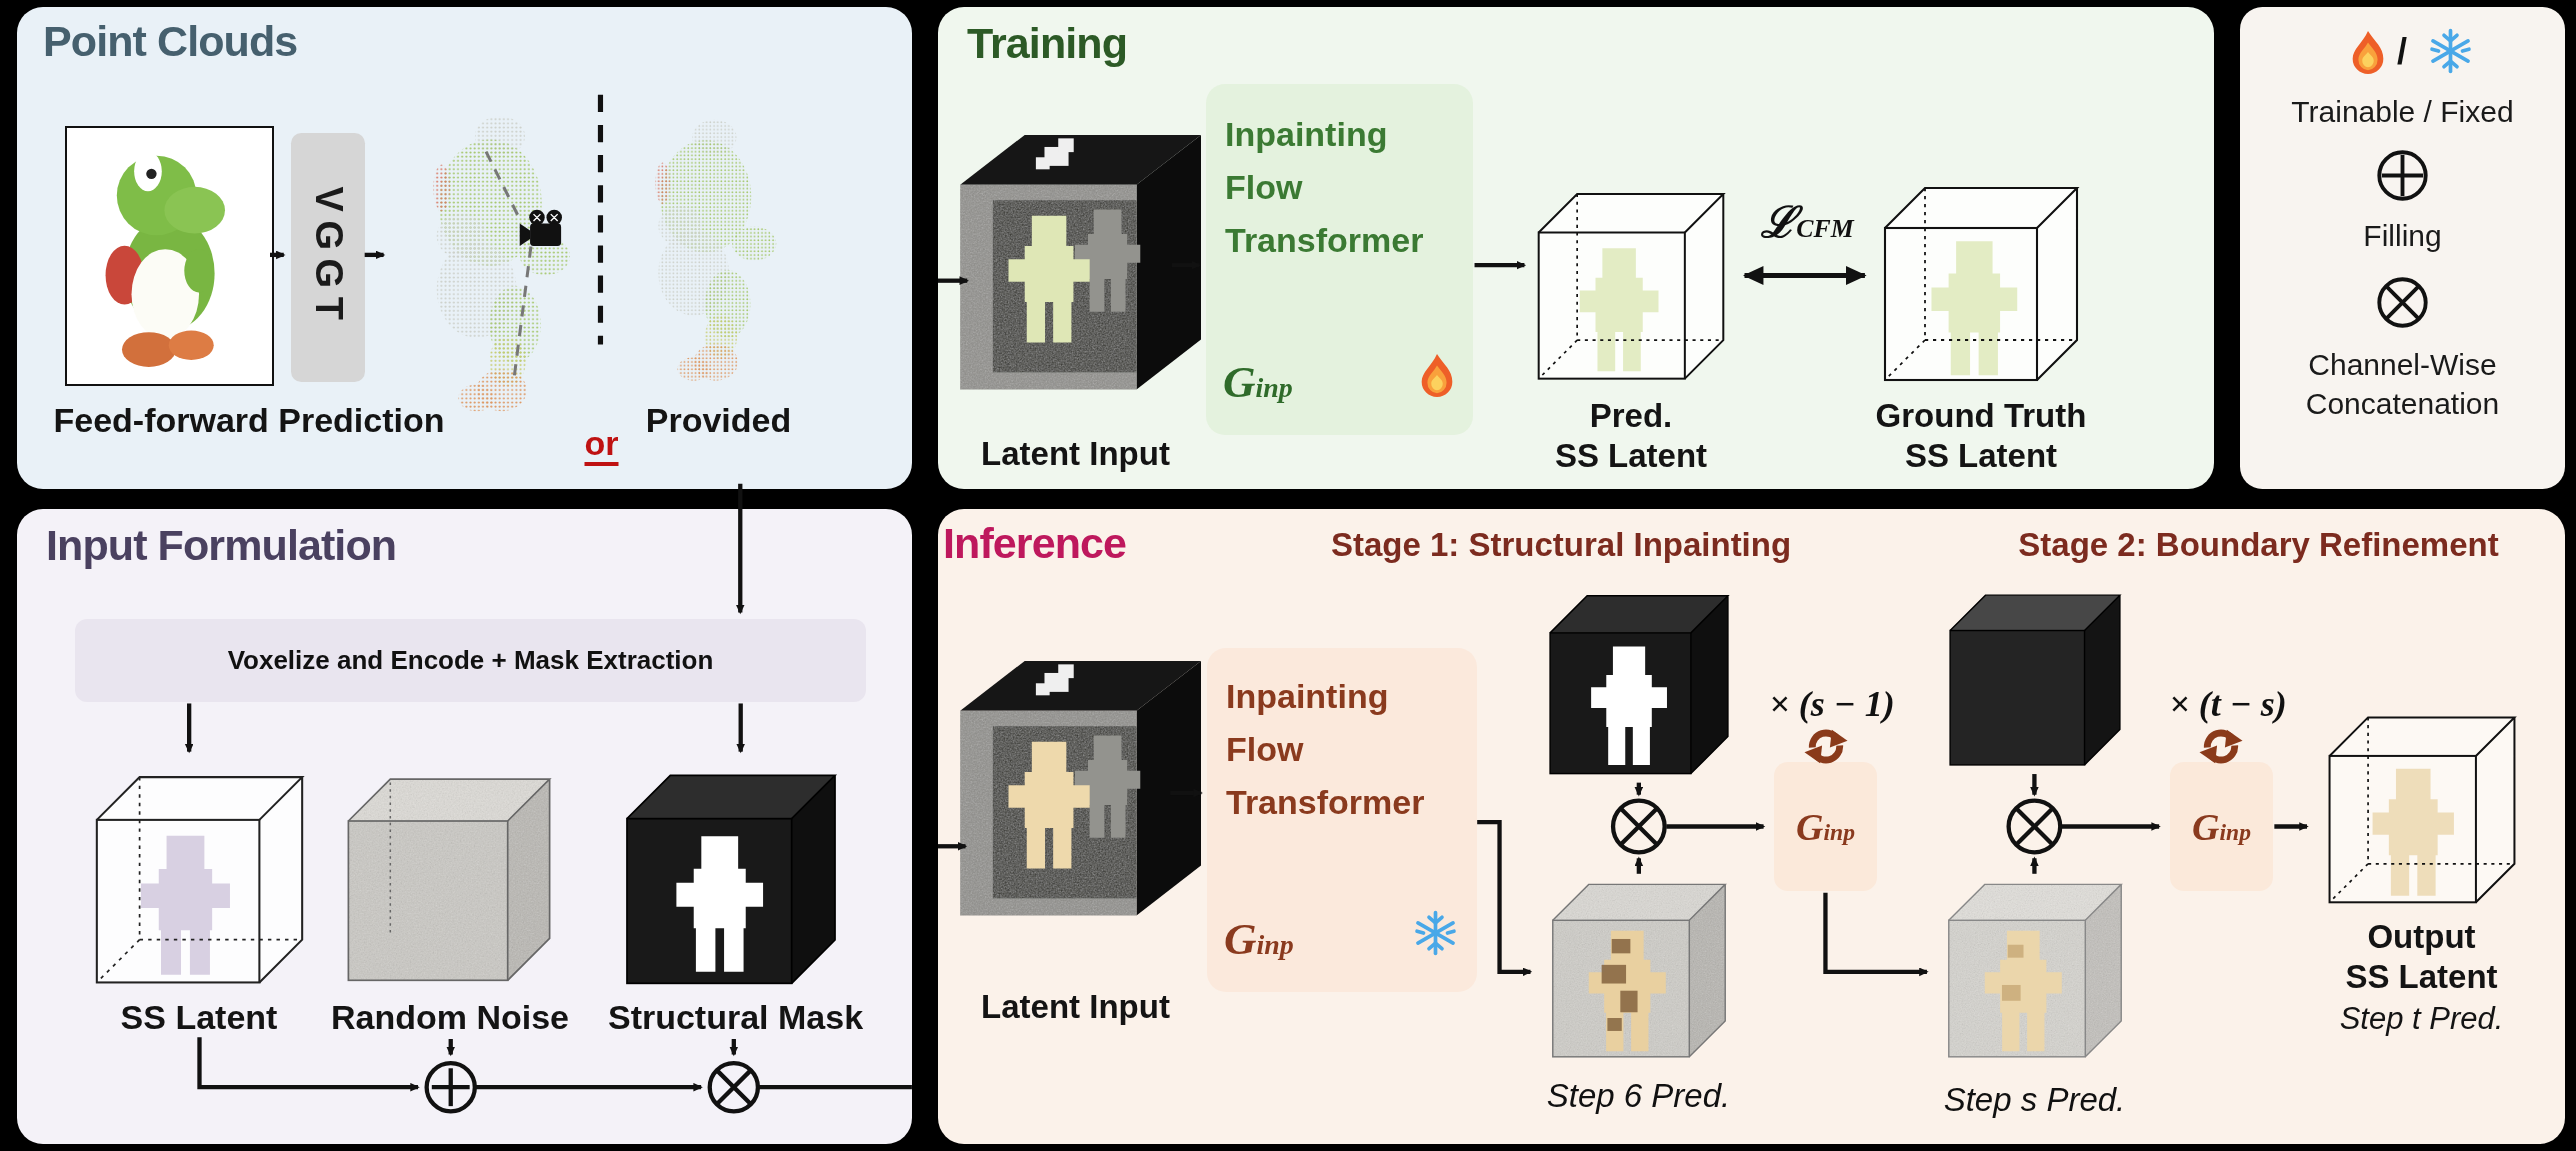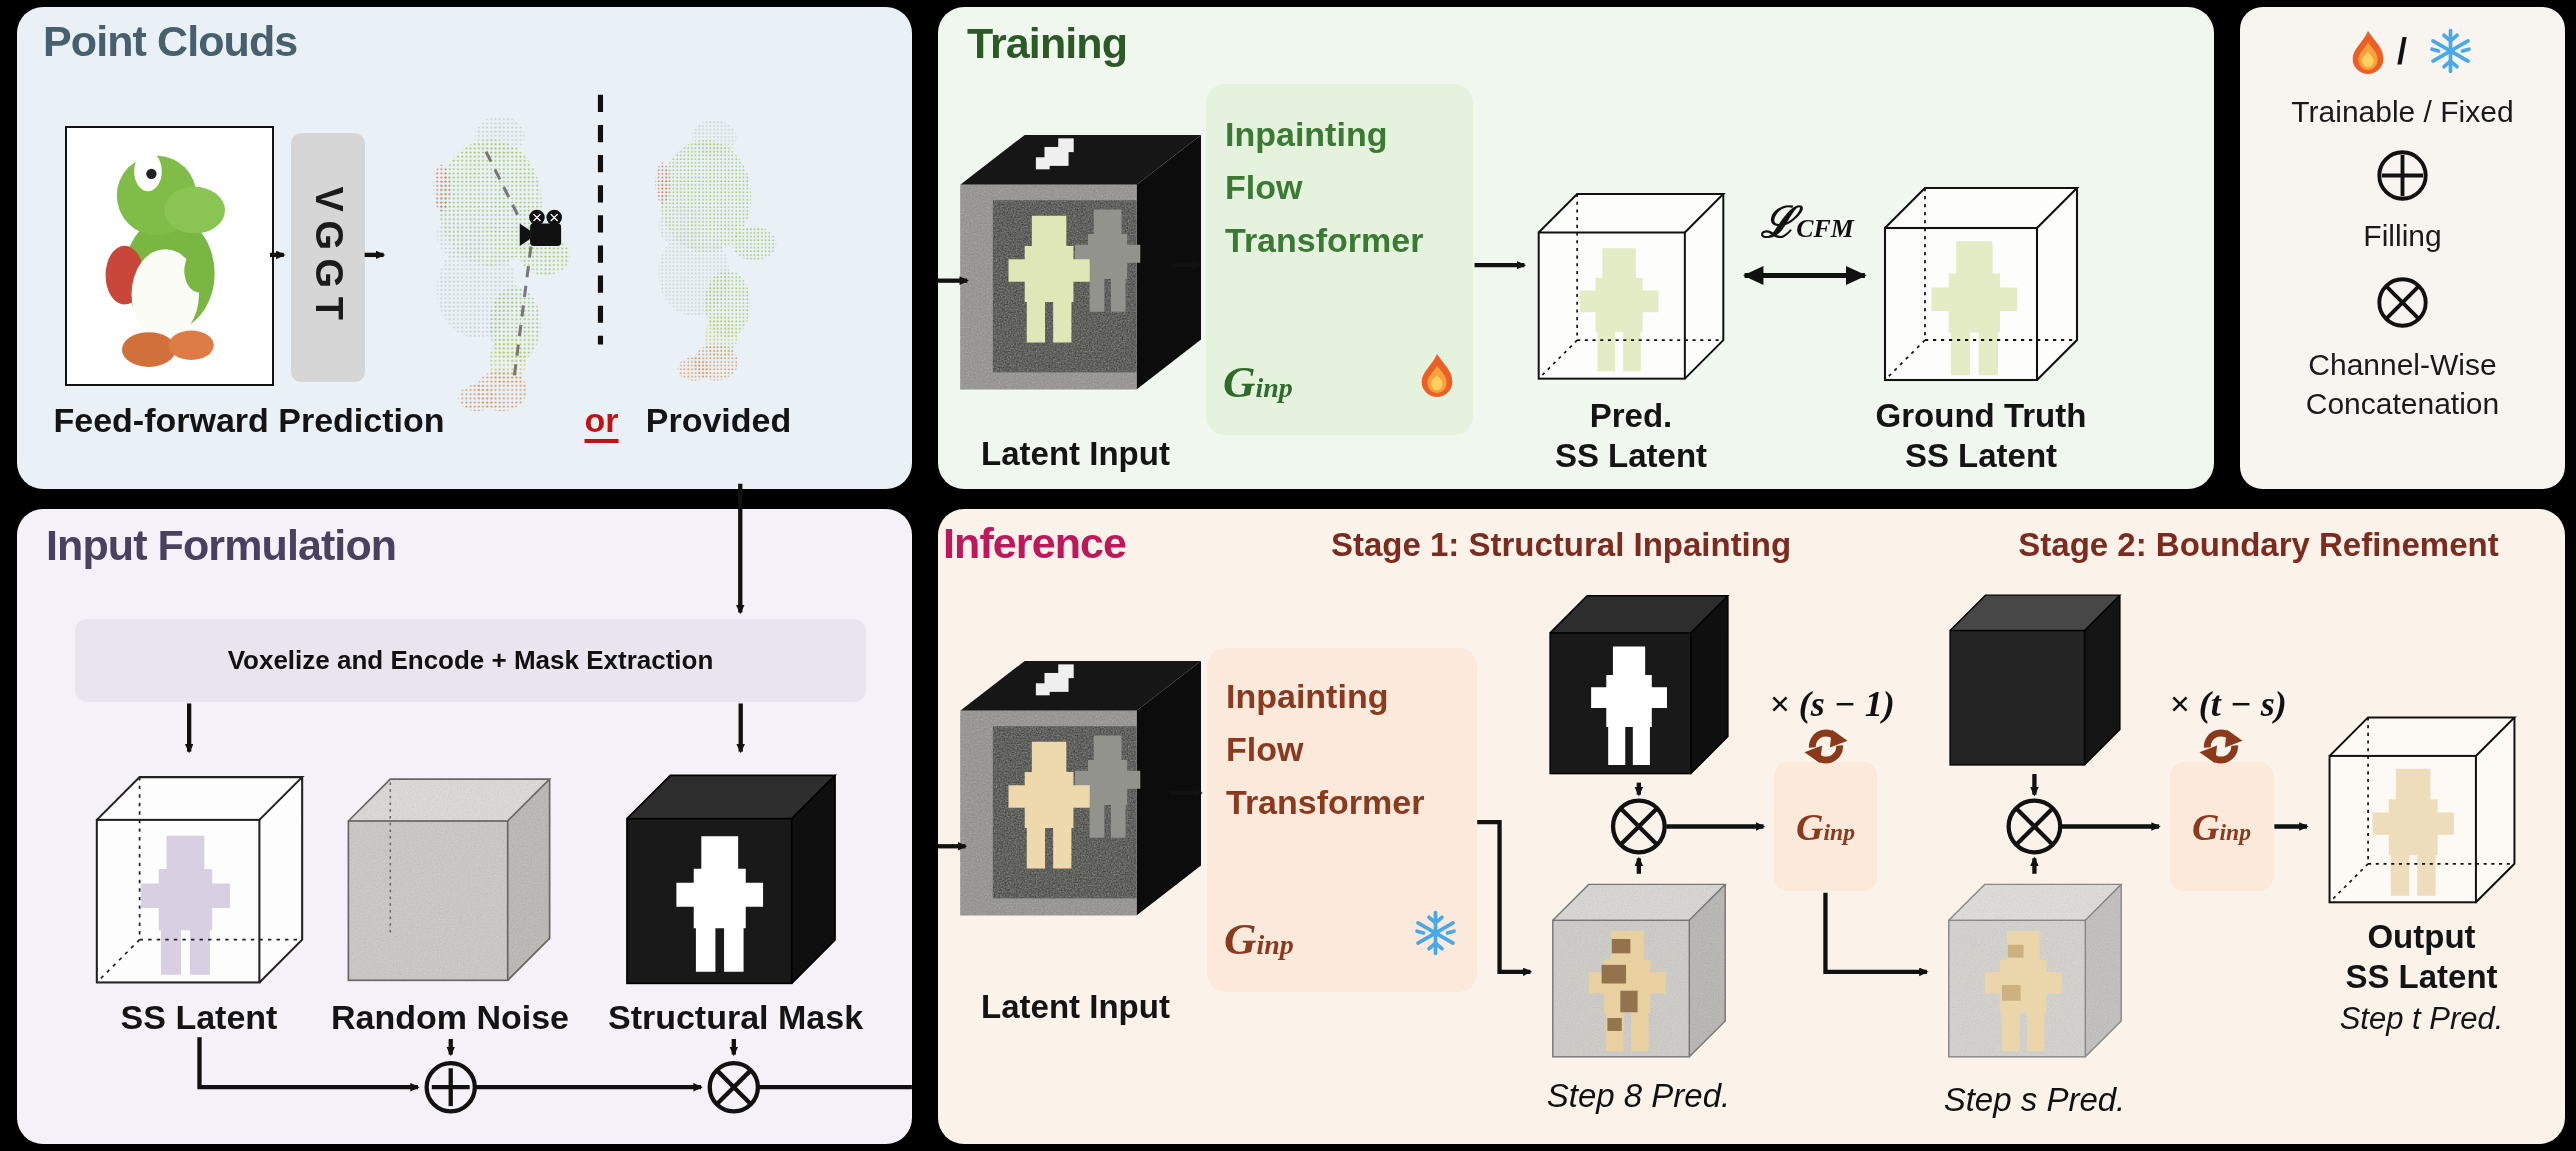--- a/index.html
+++ b/index.html
@@ -14,21 +14,21 @@
   .boxlines{position:absolute;font-weight:bold;font-size:34px;line-height:53px;}
   .boxlines span{display:block;}
   .gsym{font-family:"Liberation Serif",serif;font-style:italic;font-weight:bold;}
   .gsub{font-family:"Liberation Serif",serif;font-style:italic;font-weight:bold;font-size:62%;}
   .mathtxt{font-family:"Liberation Serif",serif;font-style:italic;font-weight:bold;}
   .ital{font-style:italic;font-weight:bold;}
   .legend-text{position:absolute;font-size:30px;text-align:center;color:#1a1a1a;width:325px;}
   .wires{position:absolute;left:0;top:0;pointer-events:none;overflow:visible;}
   .vggt{position:absolute;background:#d6d6d6;border-radius:10.3px;display:flex;align-items:center;justify-content:center;}
   .vggt span{transform:rotate(90deg);font-weight:bold;font-size:38px;letter-spacing:8.6px;color:#1b1b1b;white-space:nowrap;}
-  .or-label{color:#bf1212;text-decoration:underline;text-decoration-thickness:4.3px;text-underline-offset:6.9px;}
+  .or-label{color:#bf1212;text-decoration:underline;text-decoration-thickness:4.3px;text-underline-offset:6.9px;margin-top:23px;}
   .ginp-box{position:absolute;background:#fbe9da;border-radius:13.8px;display:flex;align-items:center;justify-content:center;
             font-size:38px;color:#8a3a1e;}
 </style>
 </head>
 <body>
 
 <div id="root">
 
 <svg class="abs" width="0" height="0">
   <defs>
@@ -465,21 +465,21 @@
     <g stroke="#111" stroke-width="2.2" stroke-dasharray="4 6" fill="none">
       <path d="M60,20 L60,210 L250,210 M60,210 L10,260"></path>
     </g>
   </svg>
   <div class="cap2" style="left:1359px;top:408px;width:249px;">
     <span>Output</span><br>
     <span>SS Latent</span><br>
     <span class="ital" style="font-weight:normal;font-size:31px;">Step t Pred.</span>
   </div>
 
-  <div class="abs ital" style="left:593px;top:568px;width:215px;text-align:center;font-size:33px;font-weight:normal;">Step 8 Pred.</div>
+  <div class="abs ital" style="left:593px;top:568px;width:215px;text-align:center;font-size:33px;font-weight:normal;">Step 6 Pred.</div>
   <div class="abs ital" style="left:989px;top:572px;width:215px;text-align:center;font-size:33px;font-weight:normal;">Step s Pred.</div>
 
   <svg class="wires" width="1627" height="635" viewBox="0 0 1892 738">
     <line x1="0" y1="392" x2="32" y2="392" stroke="#111" stroke-width="5" marker-end="url(#ah)"></line>
     <line x1="270" y1="330" x2="306" y2="330" stroke="#111" stroke-width="5" marker-end="url(#ah)"></line>
     <path d="M627,364 L653,364 L653,538 L689,538" fill="none" stroke="#111" stroke-width="5" marker-end="url(#ah)"></path>
     <line x1="815" y1="318" x2="815" y2="332" stroke="#111" stroke-width="5" marker-end="url(#ah)"></line>
     <line x1="815" y1="424" x2="815" y2="406" stroke="#111" stroke-width="5" marker-end="url(#ah)"></line>
     <circle cx="815" cy="369" r="30" fill="#fbf2ea" stroke="#111" stroke-width="5"></circle>
     <line x1="794" y1="348" x2="836" y2="390" stroke="#111" stroke-width="5"></line>

